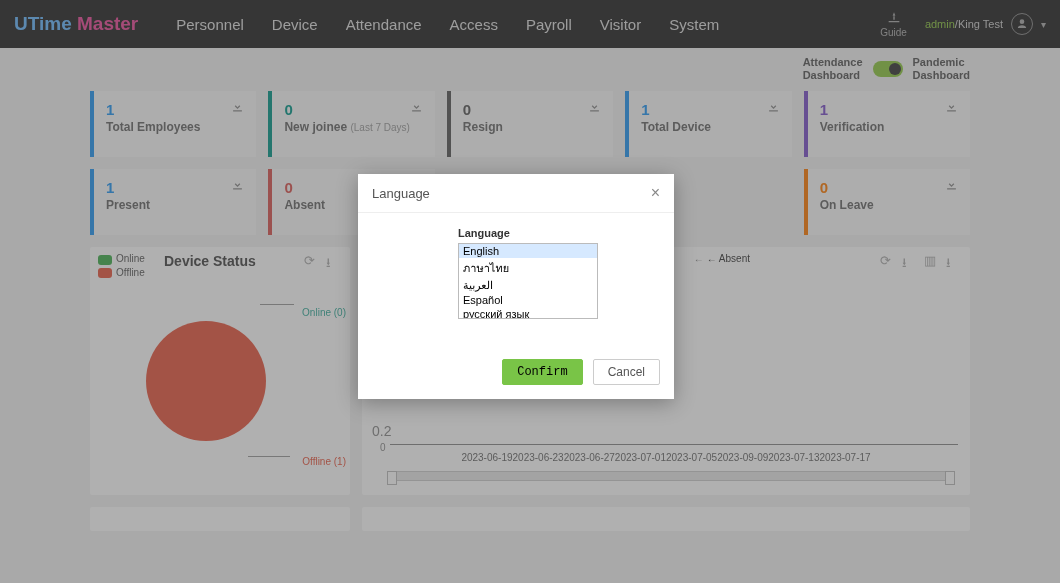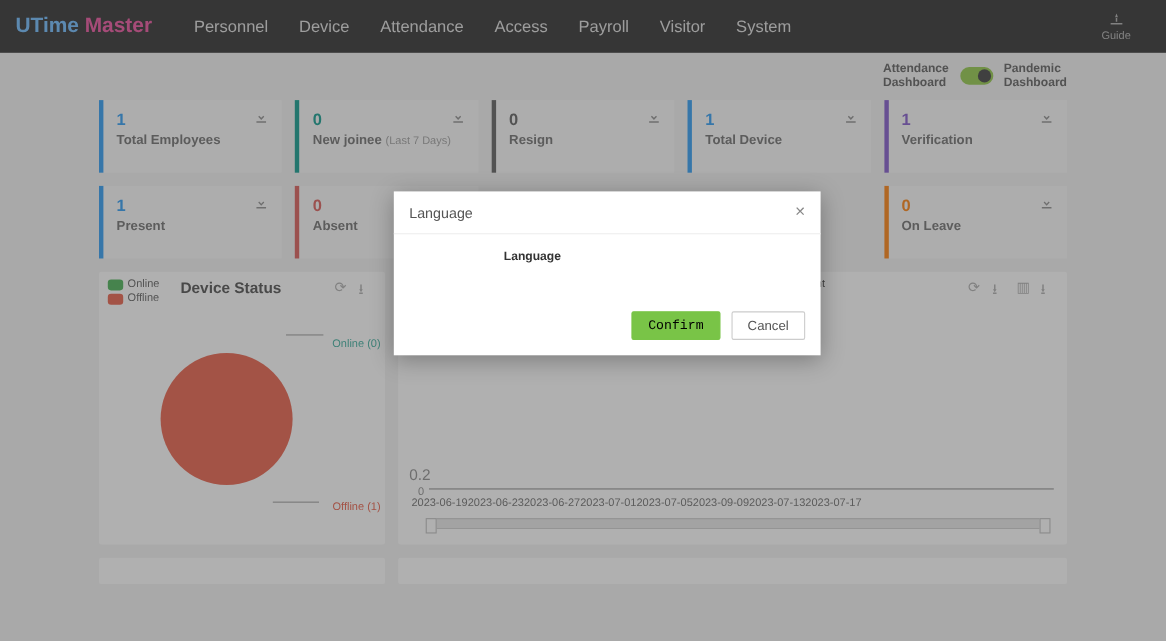--- a/index.html
+++ b/index.html
@@ -55,36 +55,36 @@
 
   .pie { position:absolute; left:56px; top:74px; width:120px; height:120px; border-radius:50%; background:#e8563f;}
   .pie-label-top { position:absolute; right:4px; top:60px; font-size:10px; color:#3a9; }
   .pie-line-top { position:absolute; right:56px; top:57px; width:34px; border-top:1px solid #999;}
   .pie-label-bot { position:absolute; right:4px; bottom:28px; font-size:10px; color:#e8563f;}
   .pie-line-bot { position:absolute; right:60px; bottom:38px; width:42px; border-top:1px solid #999;}
 
   .axis-y { position:absolute; left:10px; bottom:56px; font-size:14px; color:#888;}
   .axis-zero { position:absolute; left:18px; bottom:42px; font-size:10px; color:#888;}
   .axis-line { position:absolute; left:28px; right:12px; bottom:50px; border-top:1px solid #888;}
-  .axis-x { position:absolute; left:12px; right:12px; bottom:32px; display:flex; justify-content:flex-start; font-size:10px; color:#666;}
+  .axis-x { position:absolute; left:12px; right:12px; bottom:32px; display:flex; justify-content:center; font-size:10px; color:#666;}
   .slider-bar { position:absolute; left:28px; right:18px; bottom:14px; height:10px; background:#e8e8e8; border:1px solid #ccc; border-radius:2px;}
   .slider-bar::before, .slider-bar::after { content:""; position:absolute; top:-1px; width:8px; height:12px; background:#fff; border:1px solid #bbb; }
   .slider-bar::before { left:-4px; }
   .slider-bar::after { right:-4px; }
 
   .rlegend { position:absolute; left:8px; top:6px; font-size:10px; color:#555; display:flex; gap:12px; align-items:center;}
   .rlegend span { color:#333; }
 
   .realtime { display:flex; gap:12px; padding:12px 90px 0 90px;}
   .rt-left { width:260px; height:24px; background:#fff;}
   .rt-right { flex:1; height:24px; background:#fff; display:flex; align-items:flex-start; justify-content:center; font-size:13px; font-weight:700; color:#444; position:relative;}
 
   
   .overlay { position:absolute; inset:0; background:rgba(80,80,80,0.45); }
-  .modal { position:absolute; left:358px; top:174px; width:388px; background:#fff; box-shadow:0 4px 20px rgba(0,0,0,0.3);}
+  .modal { position:absolute; left:358px; top:174px; width:316px; background:#fff; box-shadow:0 4px 20px rgba(0,0,0,0.3);}
   .modal-head { display:flex; justify-content:space-between; align-items:center; padding:10px 14px; font-size:13px; color:#555; border-bottom:1px solid #eee;}
   .modal-close { cursor:pointer; font-size:16px; color:#888;}
   .modal-body { padding:14px 14px 30px 100px;}
   .modal-body .flabel { font-size:11px; font-weight:700; color:#333; margin-bottom:4px;}
   .langlist { width:140px; height:76px; border:1px solid #bbb; overflow-y:auto; font-size:11px; }
   .langlist .opt { padding:1px 4px; cursor:pointer; }
   .langlist .opt.sel { background:#d6e9ff; }
   .modal-foot { display:flex; justify-content:flex-end; gap:10px; padding:10px 14px 14px; }
   .btn { padding:5px 14px; font-size:12px; border-radius:2px; cursor:pointer; border:1px solid #ccc; background:#fff; color:#555;}
   .btn-primary { background:#79c447; border-color:#79c447; color:#000000;font-family:Liberation Mono, monospace;}
@@ -106,20 +106,31 @@
       <div class="navitem">Payroll</div>
       <div class="navitem">Visitor</div>
       <div class="navitem">System</div>
     </div>
   <div class="spacer"></div>
   <div class="guide">
     <svg class="guide-icon" viewBox="0 0 24 24">
         <path fill="currentColor" d="M12 2l-2 5h4l-2-5zm-1 6v5h2V8h-2zm-7 7h16v2H4v-2z"></path>
       </svg>
     <span>Guide</span>
+  </div>
+  <div class="userarea">
+    <span>
+      <span class="adm">admin</span><span>/</span><span>King Test</span>
+    </span>
+    <div class="usericon">
+      <svg viewBox="0 0 24 24" width="14" height="14">
+          <path fill="#aaa" d="M12 12a4 4 0 100-8 4 4 0 000 8zm0 2c-4 0-7 2-7 4v1h14v-1c0-2-3-4-7-4z"></path>
+        </svg>
+    </div>
+    <span class="caret">▾</span>
   </div>
 </div>
 
 <div class="toggle-row">
   <div class="toggle-label">
     <div>Attendance</div>
       <div>Dashboard</div>
   </div>
   <div class="toggle"></div>
   <div class="toggle-label">
@@ -250,18 +261,25 @@
 </div>
 
 <div class="overlay"></div>
 <div class="modal">
   <div class="modal-head">
     <span>Language</span>
     <span class="modal-close">×</span>
   </div>
   <div class="modal-body">
     <div class="flabel">Language</div>
+    <div class="langlist" id="langlist">
+        <div class="opt sel">English</div>
+        <div class="opt">ภาษาไทย</div>
+        <div class="opt">العربية</div>
+        <div class="opt">Español</div>
+        <div class="opt">русский язык</div>
+      </div>
   </div>
   <div class="modal-foot">
     <button class="btn btn-primary">Confirm</button>
     <button class="btn">Cancel</button>
   </div>
 </div>
 
 </body></html>

